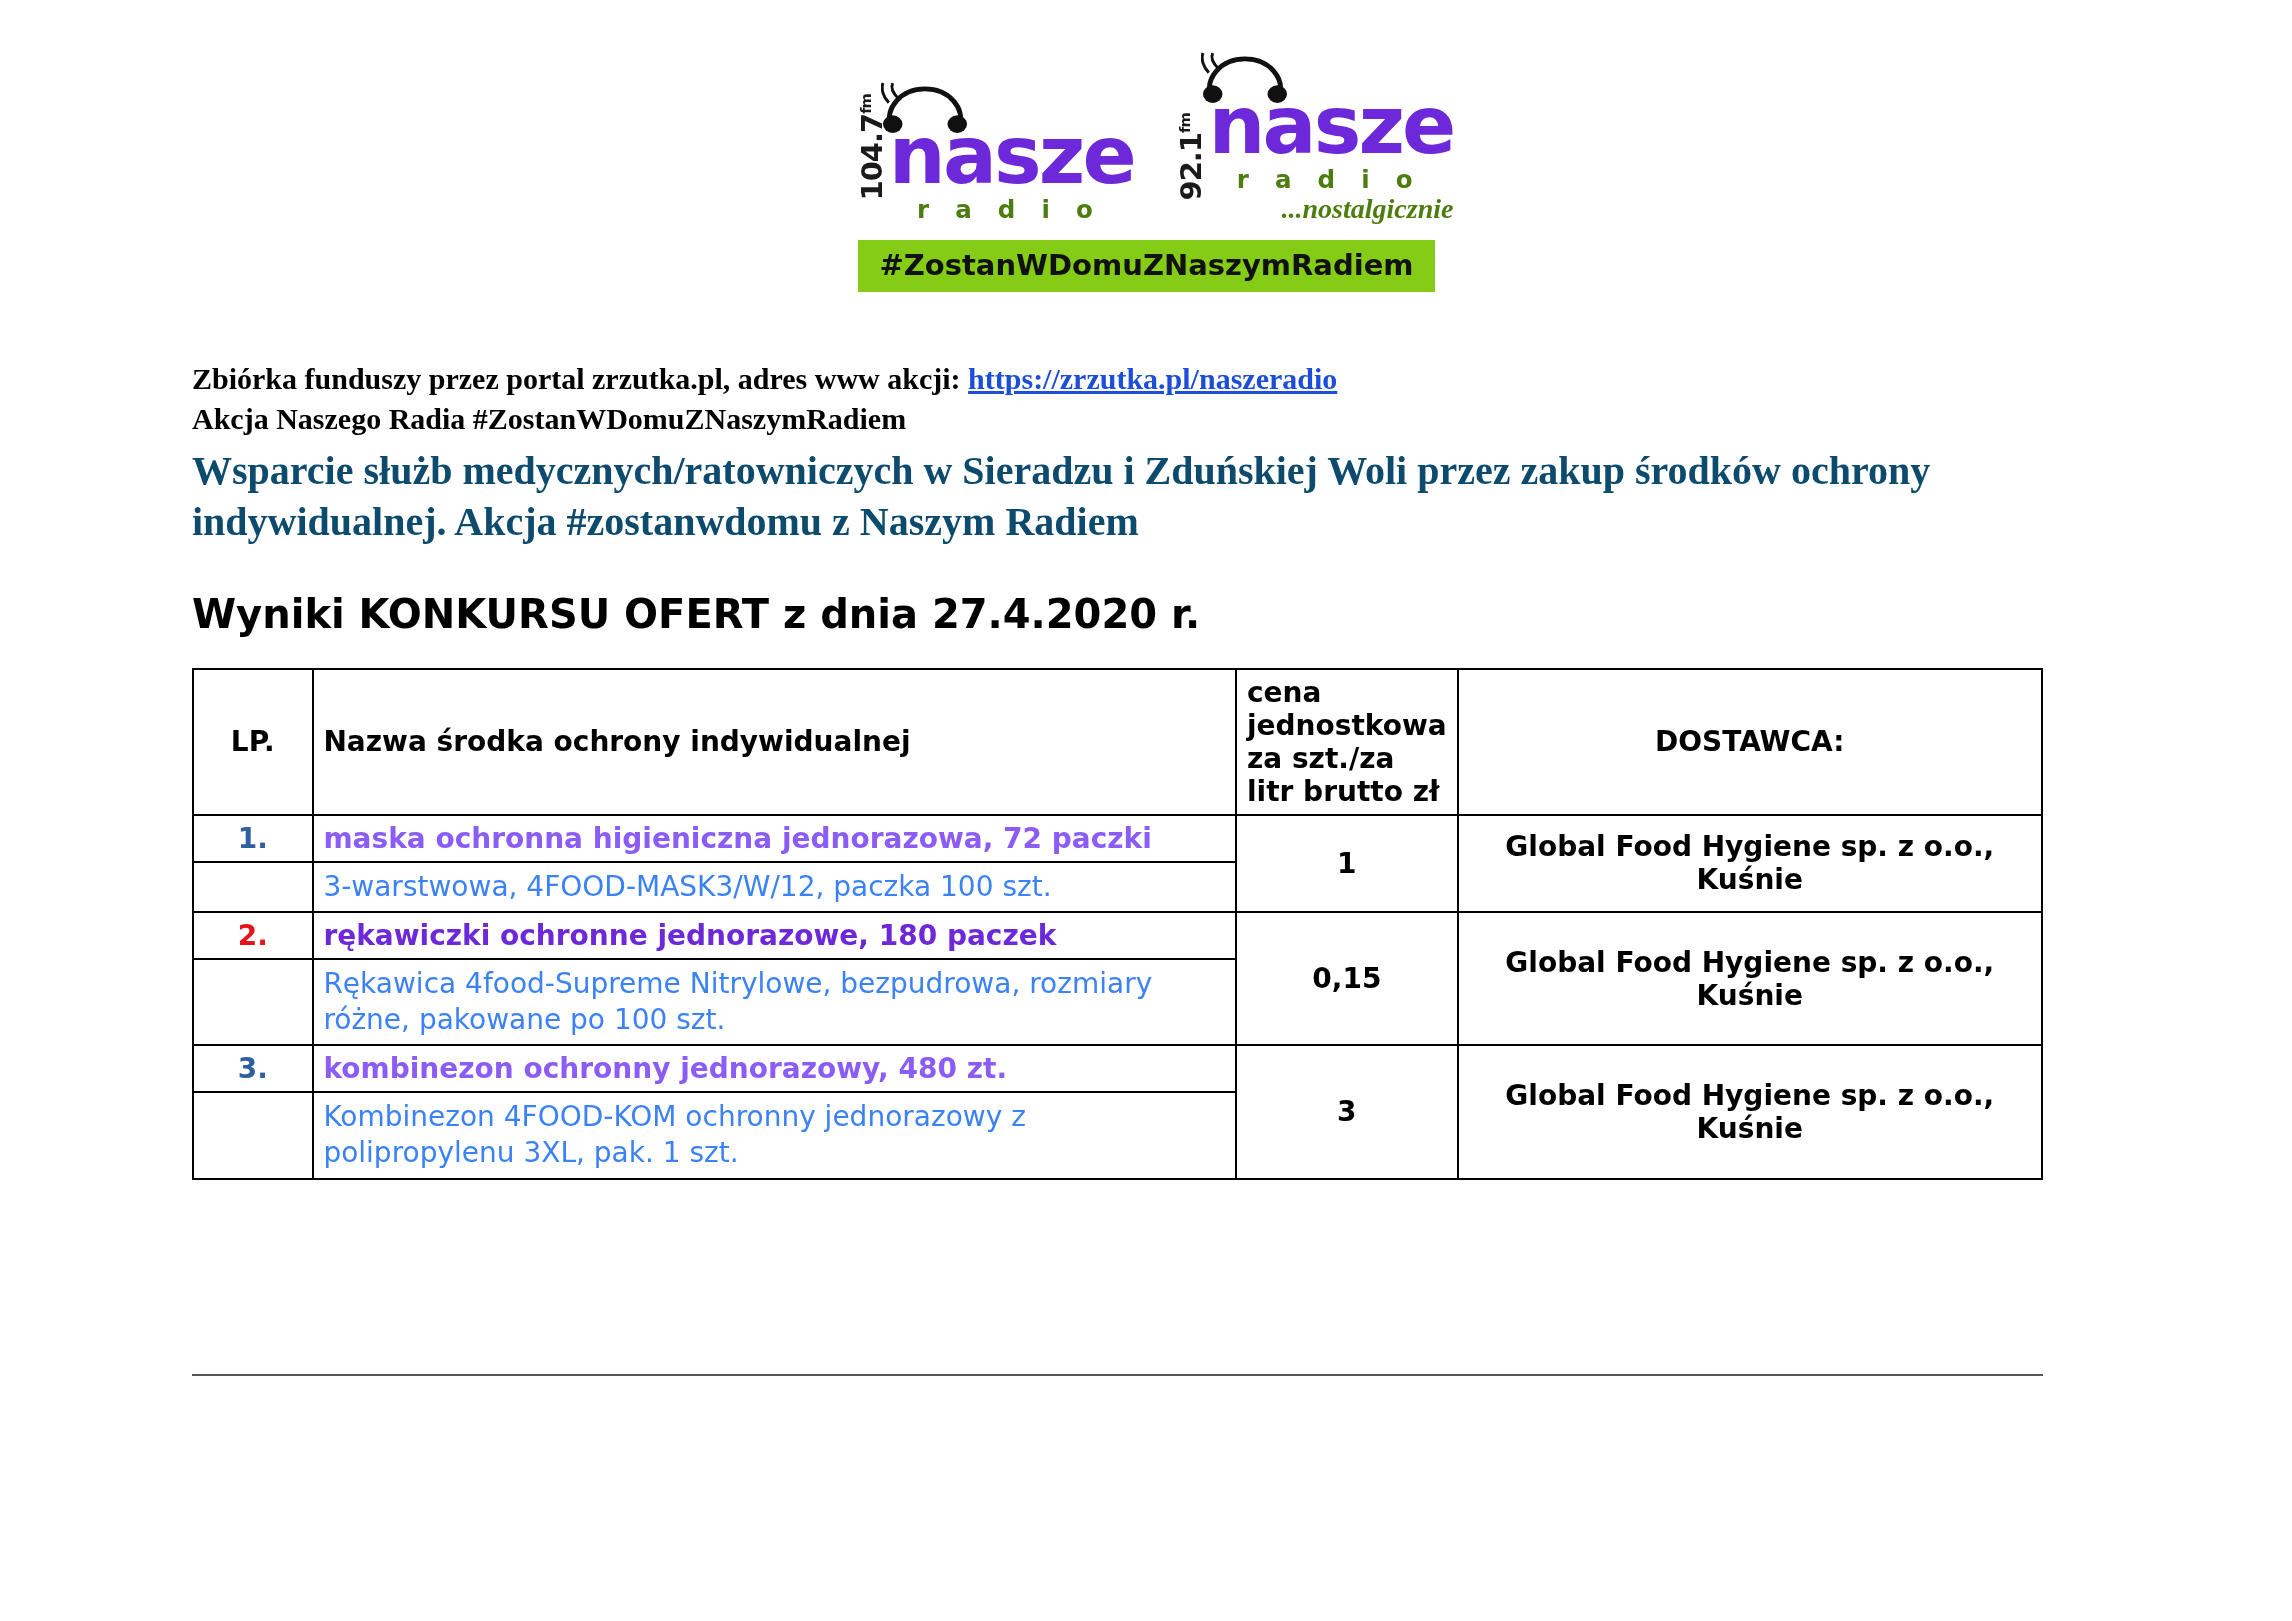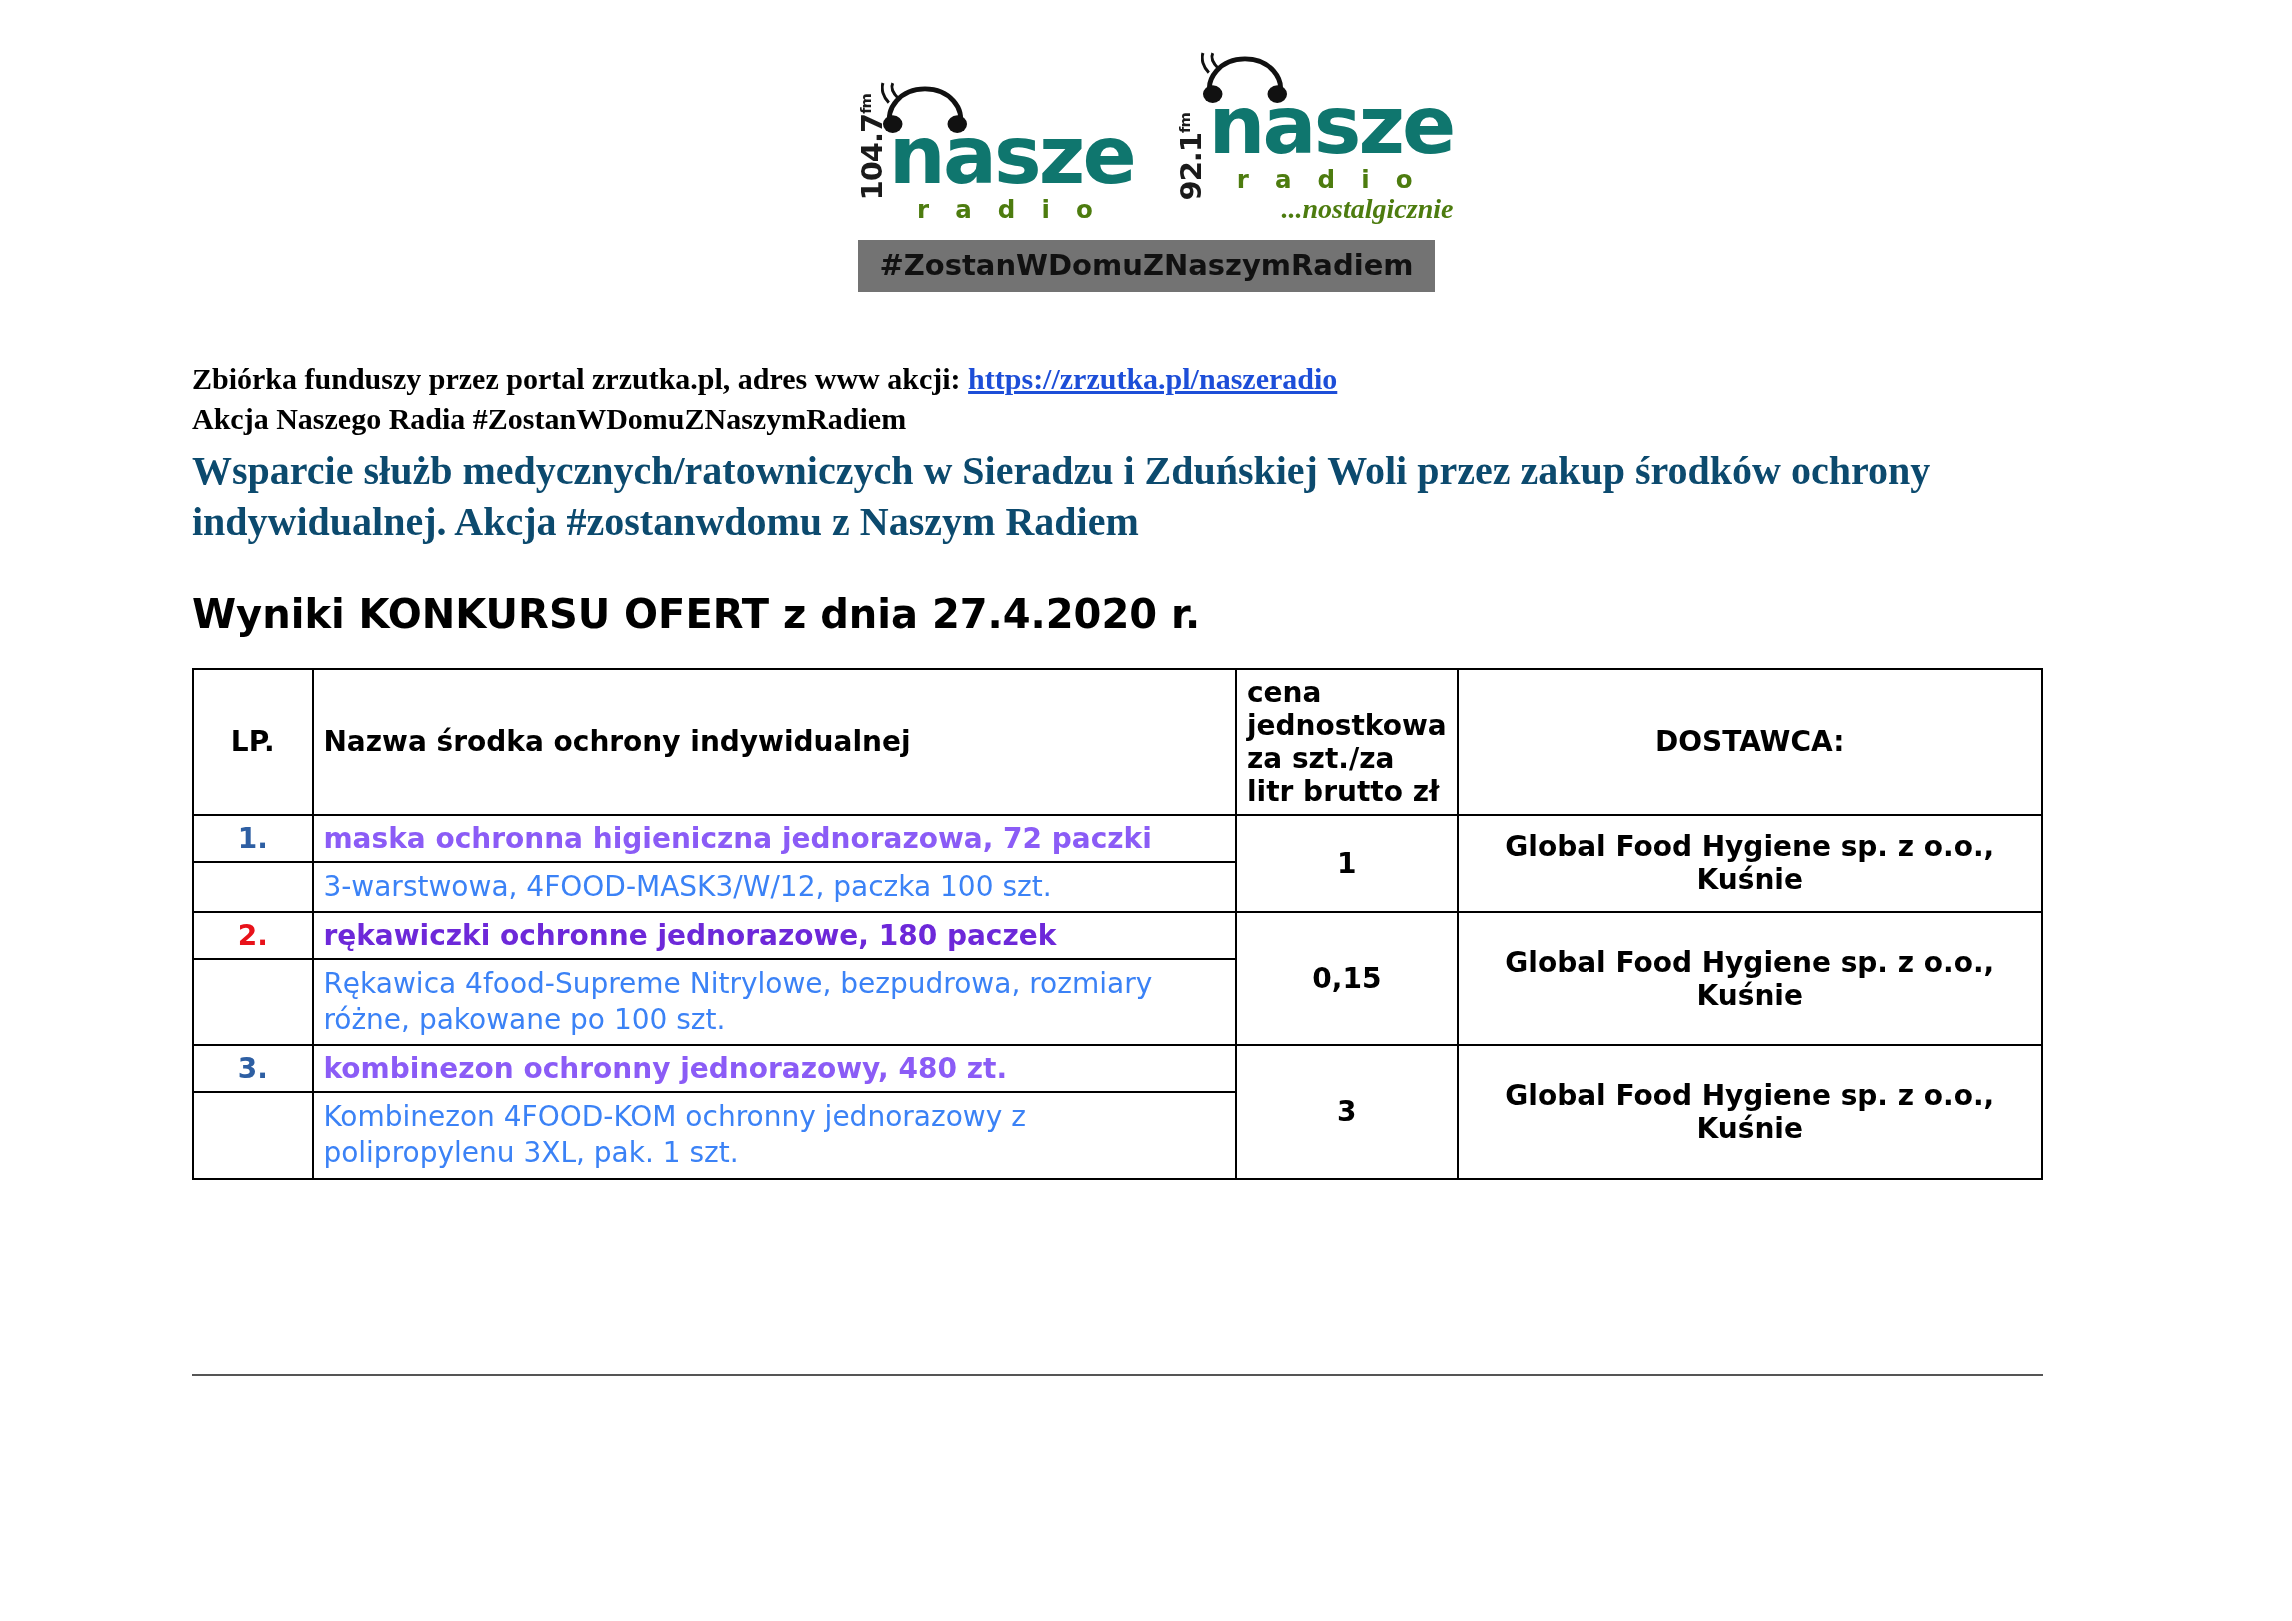--- a/index.html
+++ b/index.html
@@ -63,21 +63,21 @@
     position: relative;
     display: flex;
     flex-direction: column;
     line-height: 1;
   }
   .brandmain {
     font-family: "DejaVu Sans", sans-serif;
     font-weight: bold;
     font-size: 80px;
     letter-spacing: -2.9px;
-    color: #0f766e;
+    color: #6d28d9;
     position: relative;
     padding-left: 3.9px;
   }
   .headphone {
     position: absolute;
     left: -3.9px;
     top: -35px;
     width: 88px;
     height: 53px;
   }
@@ -93,21 +93,21 @@
   .brandsub.italic {
     font-family: "Liberation Serif", serif;
     font-style: italic;
     font-weight: bold;
     letter-spacing: 0px;
     font-size: 28px;
     text-align: right;
   }
   .hashtag-bar {
     margin-top: 17.6px;
-    background: #737373;
+    background: #84cc16;
     color: #111111;
     font-family: "DejaVu Sans", sans-serif;
     font-weight: bold;
     font-size: 29px;
     padding: 7.8px 21.6px 9.8px 21.6px;
     letter-spacing: 0px;
   }
 
   
   .textblock {

